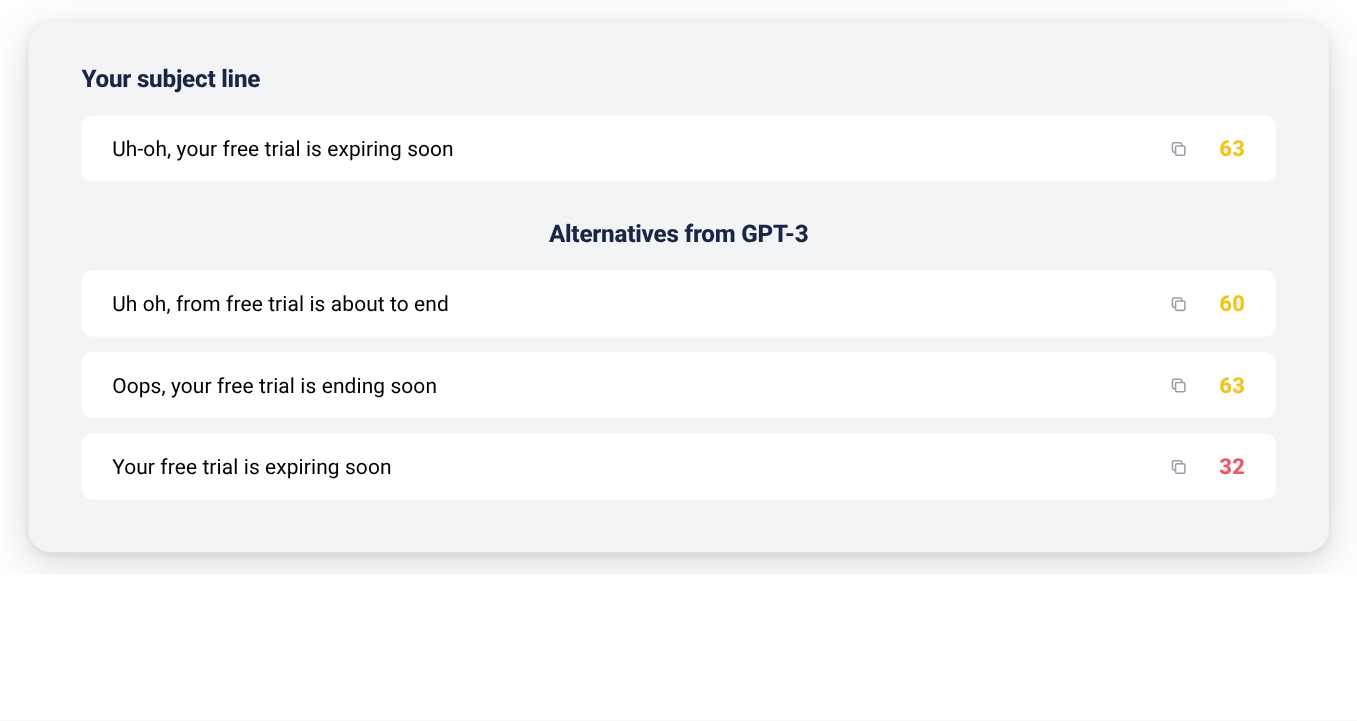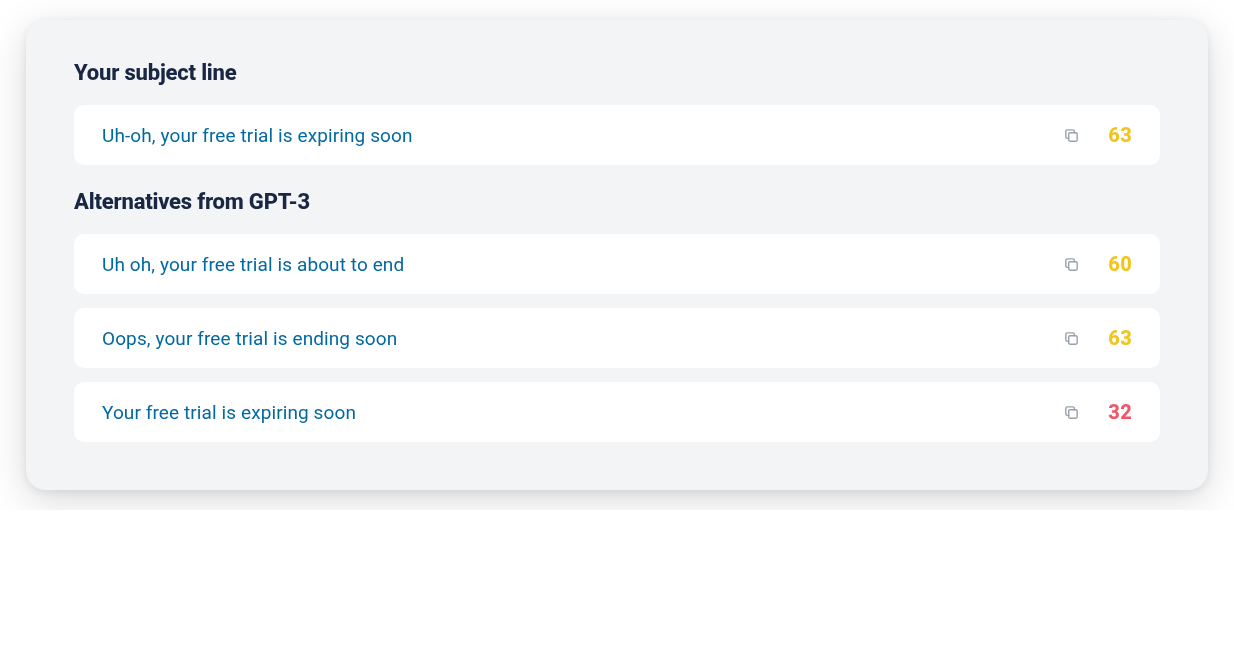--- a/index.html
+++ b/index.html
@@ -27,42 +27,43 @@
     
     .section-title {
       font-size: 22px;
       font-weight: 800;
       color: #1a2744;
       margin-bottom: 20px;
       letter-spacing: -0.2px;
     }
     
     .section-title.alt {
-      margin-top: 24px;
+      margin-top: 36px;
       margin-bottom: 20px;
+      text-align: center;
     }
     
     .line-item {
       background: #ffffff;
       border-radius: 10px;
       padding: 18px 28px;
       display: flex;
       align-items: center;
       justify-content: space-between;
       margin-bottom: 14px;
     }
     
     .line-item:last-child {
       margin-bottom: 0;
       gap: 26px;
     }
     
     .line-text {
       font-size: 19px;
-      color: #0369a1;
+      color: #000000;
       font-weight: 400;
       letter-spacing: 0.1px;
     }
     
     .line-actions {
       display: flex;
       align-items: center;
       gap: 22px;
     }
     
@@ -113,21 +114,21 @@
         </svg>
       </span>
       <span class="score score-yellow">63</span>
     </div>
   </div>
 
   <h2 class="section-title alt">Alternatives from GPT-3</h2>
 
   <div id="alternatives-list">
       <div class="line-item">
-        <span class="line-text">Uh oh, your free trial is about to end</span>
+        <span class="line-text">Uh oh, from free trial is about to end</span>
         <div class="line-actions">
           <span class="copy-icon">
             <svg viewBox="0 0 24 24" fill="none" stroke="currentColor" stroke-width="2" stroke-linecap="round" stroke-linejoin="round">
               <rect x="8" y="8" width="12" height="12" rx="2"></rect>
               <path d="M16 8V6a2 2 0 0 0-2-2H6a2 2 0 0 0-2 2v8a2 2 0 0 0 2 2h2"></path>
             </svg>
           </span>
           <span class="score score-yellow">60</span>
         </div>
       </div>

